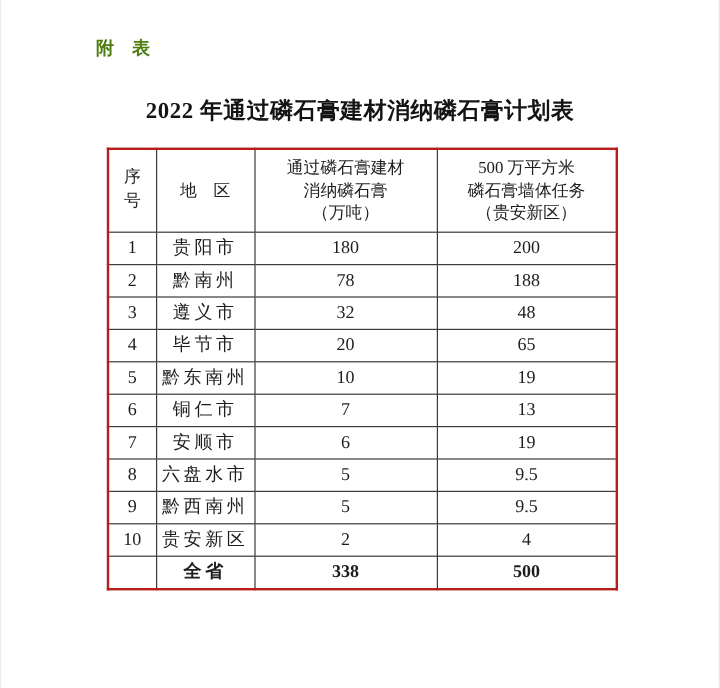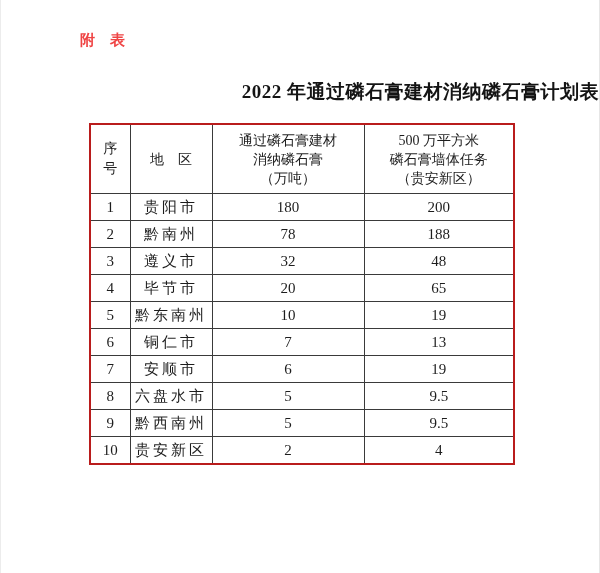--- a/index.html
+++ b/index.html
@@ -14,29 +14,29 @@
     border-left: 1px solid #ececec;
     border-right: 1px solid #e6e6e6;
     overflow: hidden;
   }
   .appendix {
     position: absolute;
     left: 79px;
     top: 31px;
     font-size: 15px;
     font-weight: bold;
-    color: #ef4444;
+    color: #4d7c0f;
     white-space: pre;
   }
   .title {
     position: absolute;
     left: 0;
     top: 79px;
     width: 100%;
-    text-align: right;
+    text-align: center;
     font-size: 19px;
     font-weight: bold;
     color: #141414;
     letter-spacing: 0.5px;
   }
   table.plan {
     position: absolute;
     left: 88px;
     top: 123px;
     width: 424px;
@@ -167,14 +167,20 @@
       <td class="region">黔西南州</td>
       <td class="numcell">5</td>
       <td class="numcell">9.5</td>
     </tr>
     <tr>
       <td class="numcell">10</td>
       <td class="region">贵安新区</td>
       <td class="numcell">2</td>
       <td class="numcell">4</td>
     </tr>
+    <tr class="total-row">
+      <td class="numcell"></td>
+      <td class="region">全省</td>
+      <td class="numcell">338</td>
+      <td class="numcell">500</td>
+    </tr>
   </tbody>
 </table>
 
 </body></html>

